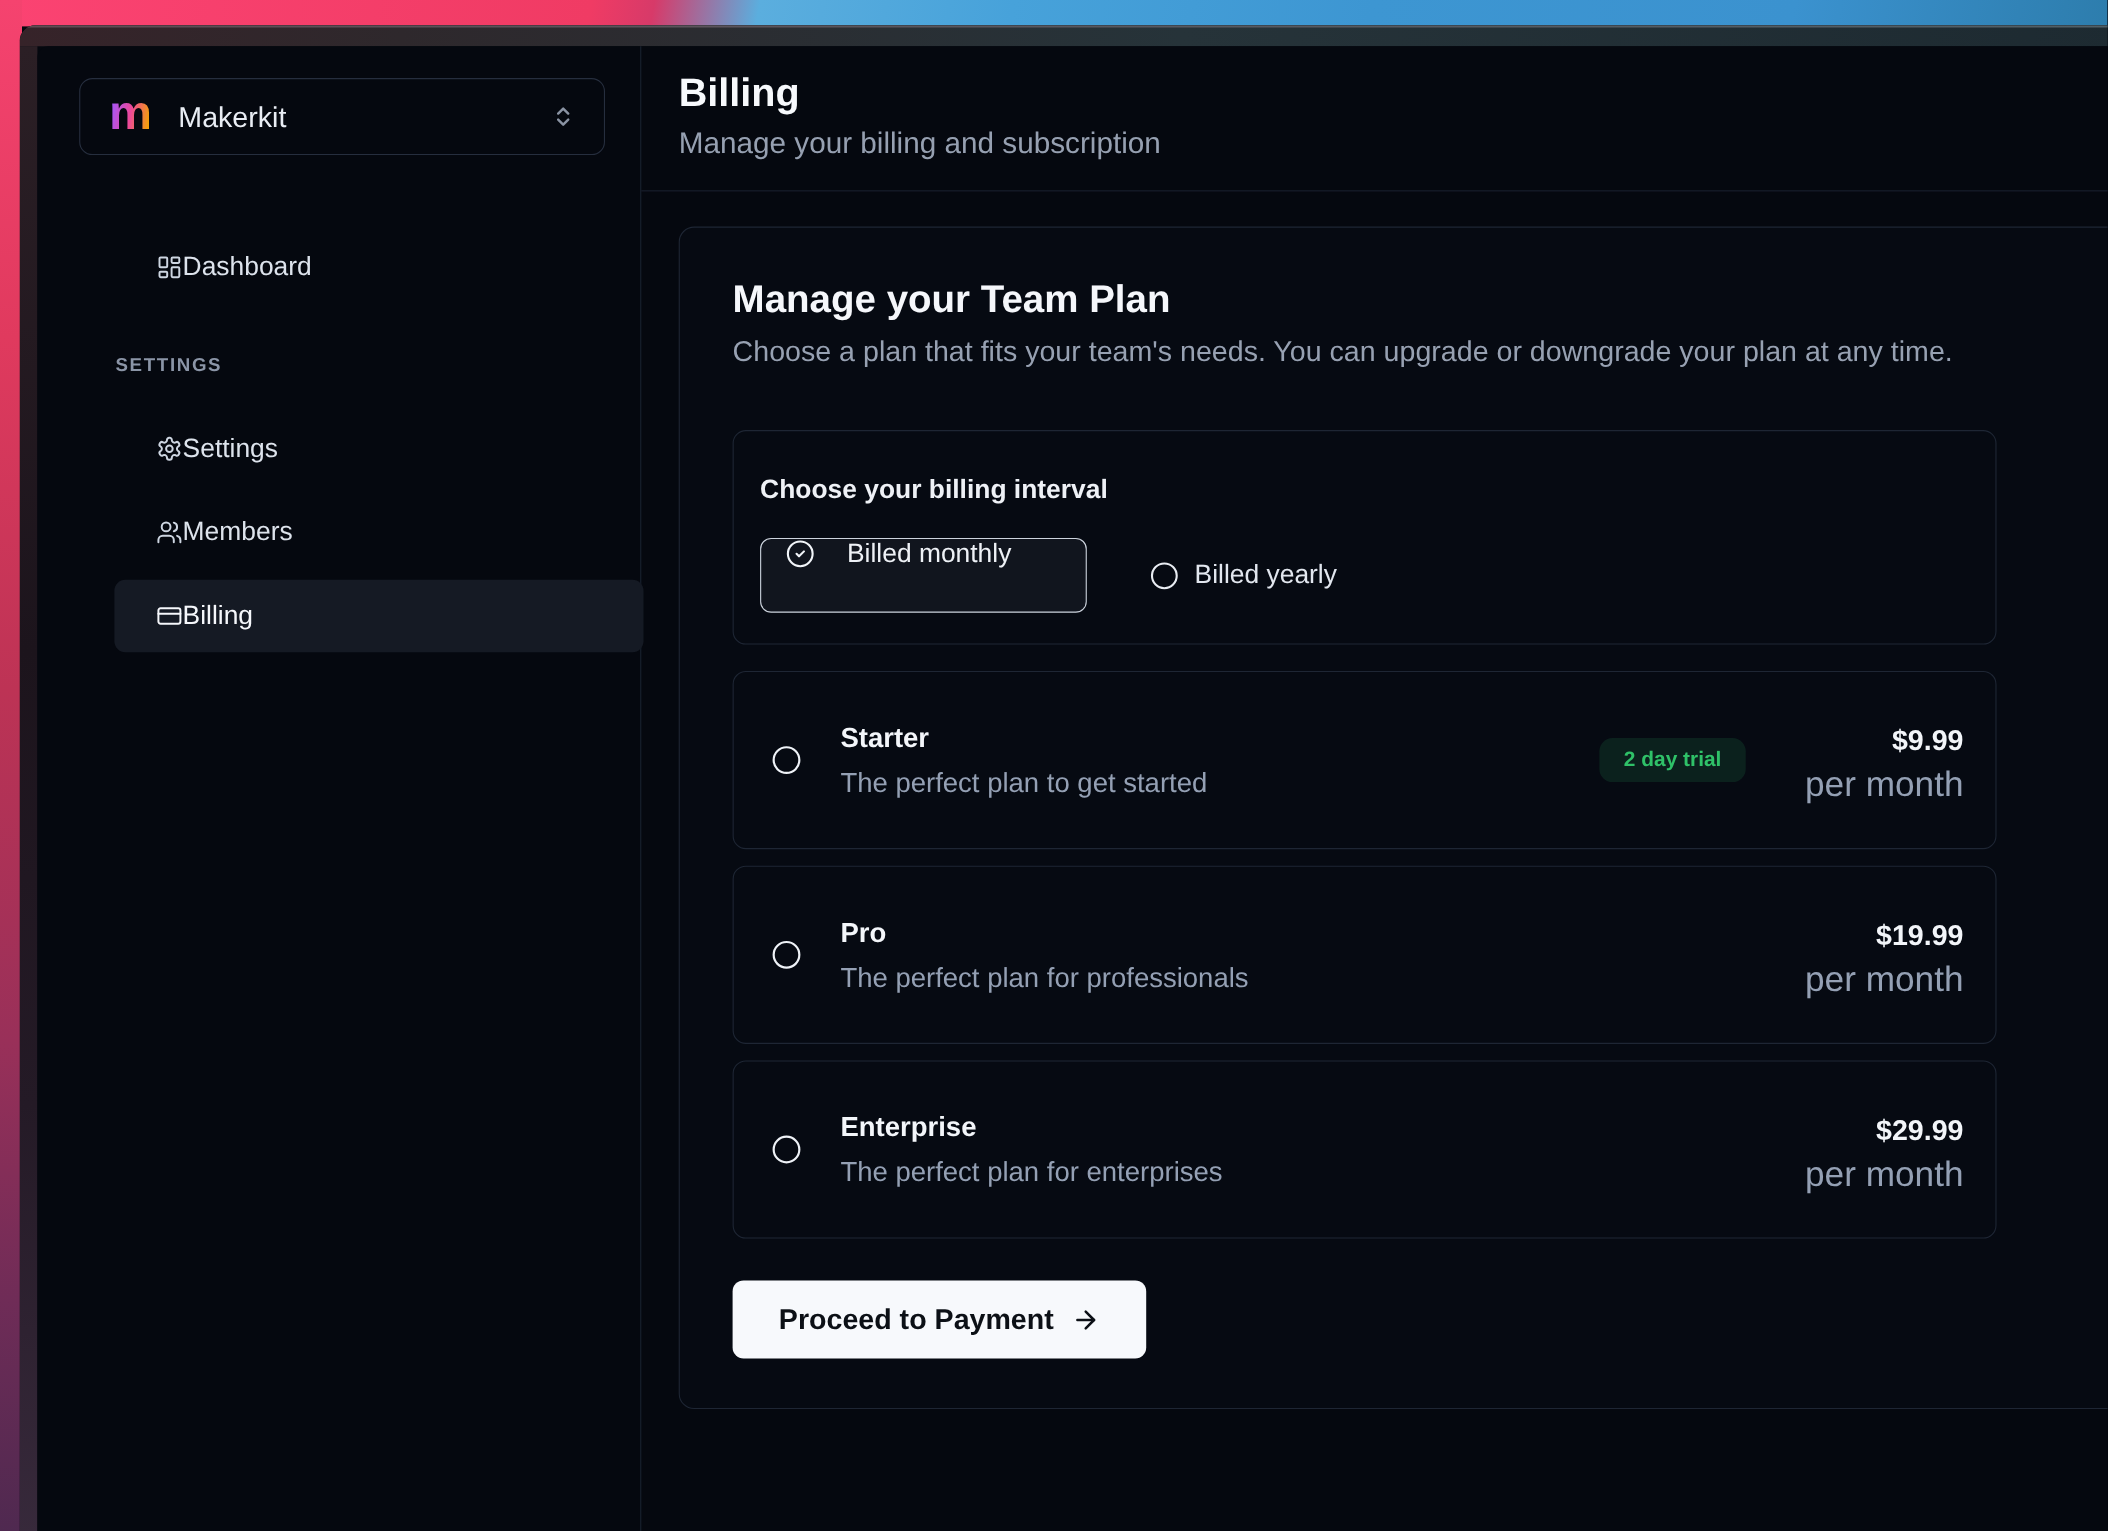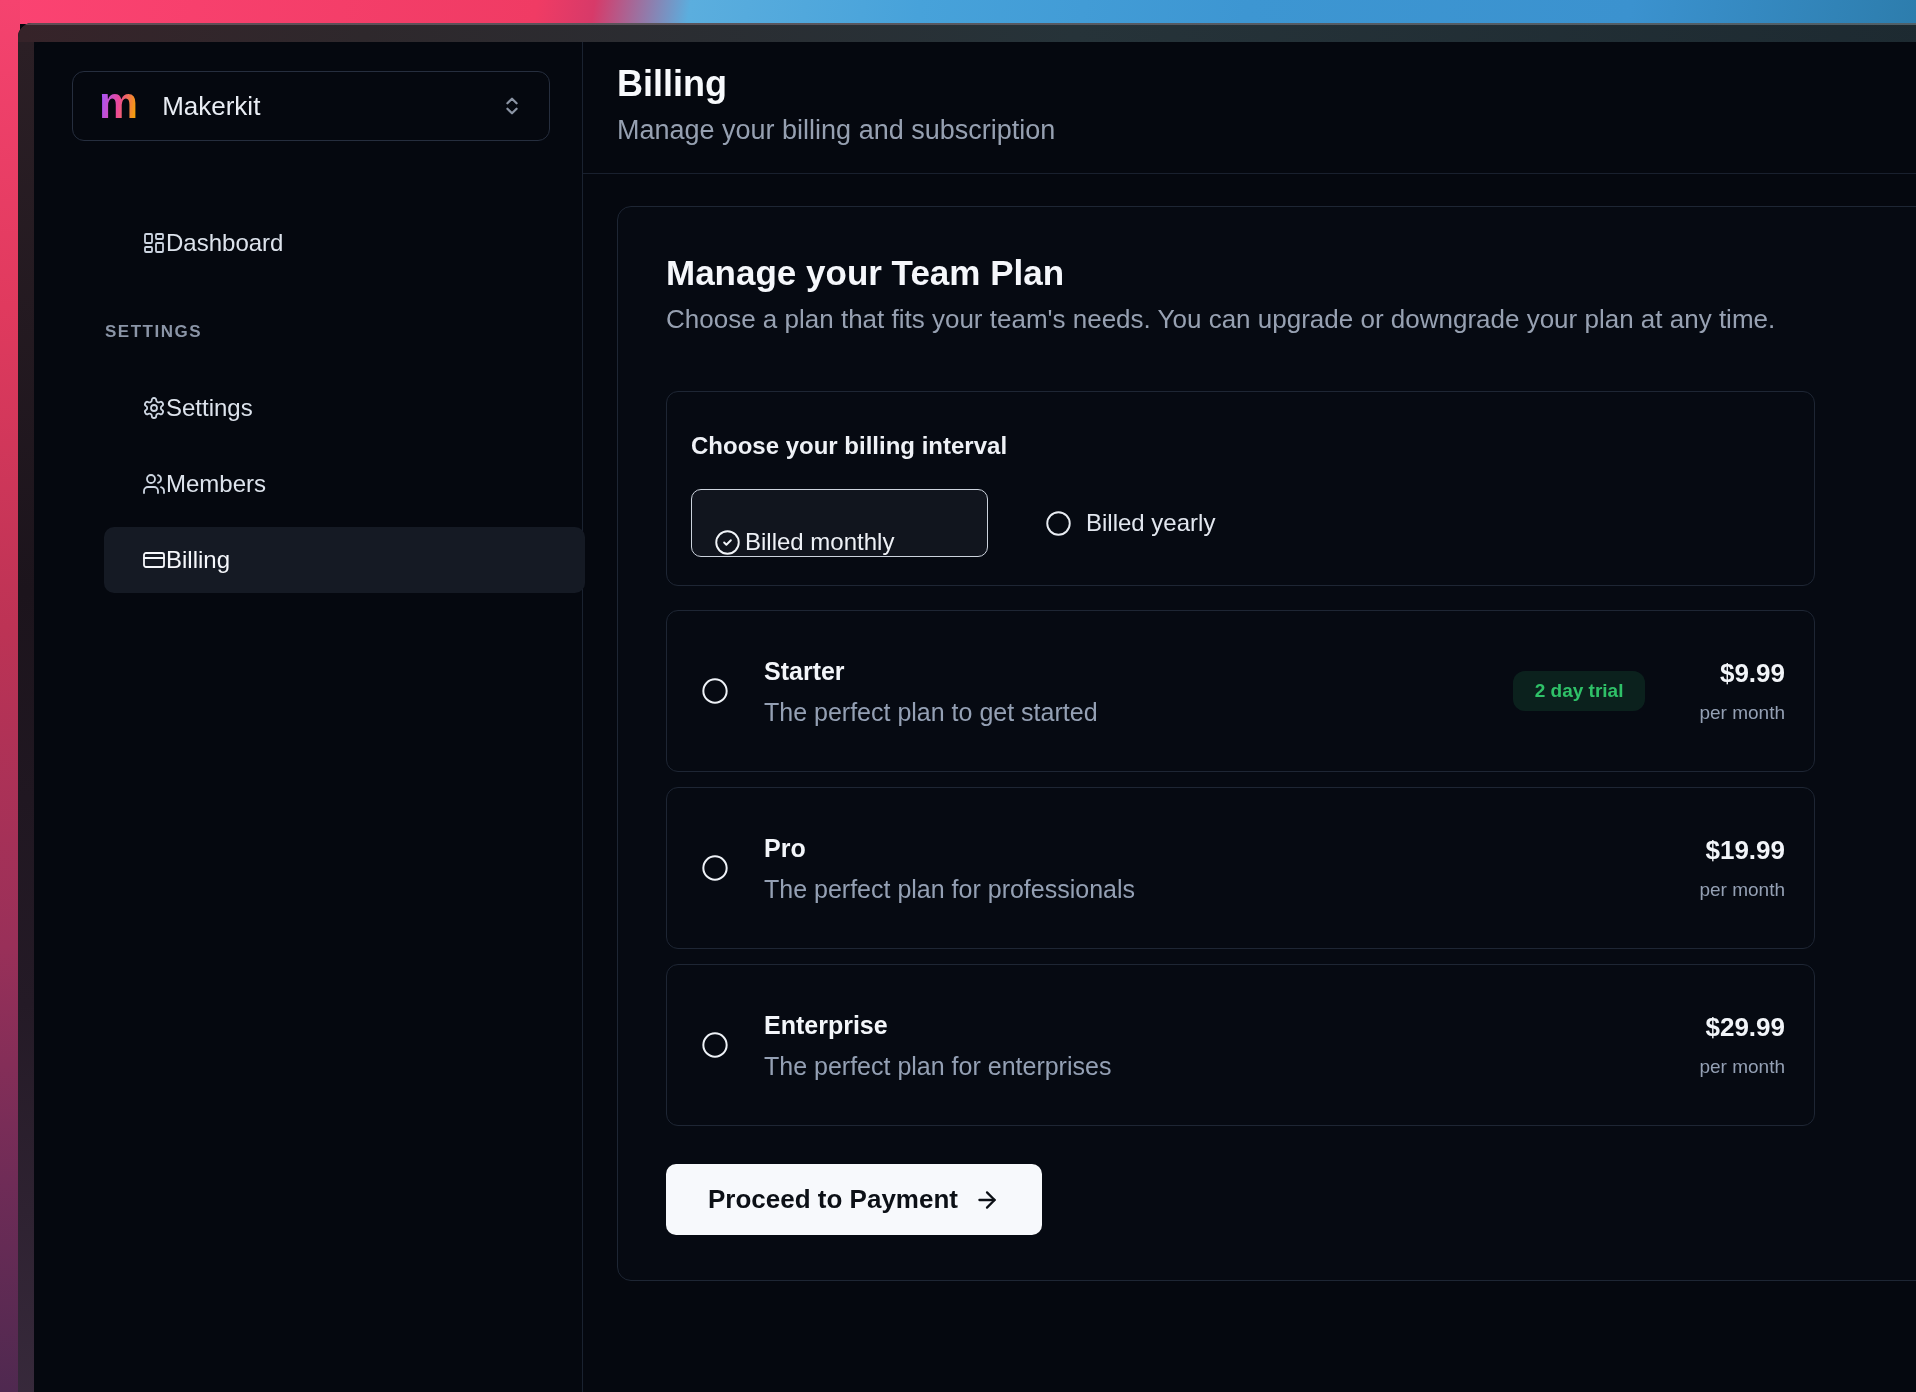--- a/index.html
+++ b/index.html
@@ -84,21 +84,21 @@
   .card-title { font-size:35px; font-weight:700; line-height:36px; color:#f5f7fb; }
   .card-desc { margin-top:10px; font-size:26px; line-height:36px; color:#97a1b2; white-space:nowrap; }
   .interval-box {
     margin-top:54px; width:1149px; height:195px;
     border:1px solid #1e2634; border-radius:12px; padding:38px 34px 0 24px;
   }
   .interval-label { font-size:24px; font-weight:600; line-height:32px; color:#eef1f6; }
   .interval-row { margin-top:27px; display:flex; align-items:center; }
   .interval-btn {
     width:297px; height:68px; border:1px solid #ccd3dd; border-radius:10px;
-    background:#11151e; display:flex; align-items:flex-end; padding:0 22px; gap:4px;
+    background:#11151e; display:flex; align-items:flex-start; padding:0 22px; gap:29px;
     color:#eef1f6; font-size:24px; cursor:pointer;
   }
   .interval-btn .icon { display:flex; color:#f2f5f9; }
   .interval-radio { margin-left:57px; display:flex; align-items:center; gap:14px;
     font-size:24px; color:#e2e7ef; cursor:pointer; }
   .interval-radio .icon { display:flex; color:#e8ecf2; }
   .plans-label { margin-top:52px; font-size:24px; font-weight:600; line-height:32px; color:#eef1f6; }
   .plans { margin-top:24px; display:flex; flex-direction:column; gap:15px; }
   .plan-row {
     width:1149px; height:162px; border:1px solid #1e2634; border-radius:12px;
@@ -109,21 +109,21 @@
   .plan-text { margin-left:35px; display:flex; flex-direction:column; gap:5px; }
   .plan-name { font-size:25px; font-weight:700; line-height:36px; color:#f3f6fa; }
   .plan-desc { font-size:25px; line-height:36px; color:#94a0b4; }
   .plan-spacer { flex:1; }
   .trial-badge {
     background:rgba(46,193,106,0.13); color:#2fc168; font-size:19px; font-weight:700;
     padding:9px 22px; border-radius:12px; margin-right:54px; white-space:nowrap;
   }
   .plan-pricing { display:flex; flex-direction:column; align-items:flex-end; gap:4px; }
   .plan-price { font-size:26px; font-weight:700; line-height:40px; color:#f2f5f9; }
-  .plan-period { font-size:19px; line-height:32px; color:#94a0b4; }
+  .plan-period { font-size:32px; line-height:32px; color:#94a0b4; }
   .cta-btn {
     margin-top:38px; width:376px; height:71px; border:none; border-radius:10px;
     background:#f7f9fc; color:#0c1016; font-size:26px; font-weight:600;
     font-family:"Liberation Sans", sans-serif;
     display:flex; align-items:center; justify-content:center; gap:16px; cursor:pointer;
   }
   .cta-btn .icon { display:flex; color:#0c1016; }
   svg { display:block; }
 </style>
 </head>

